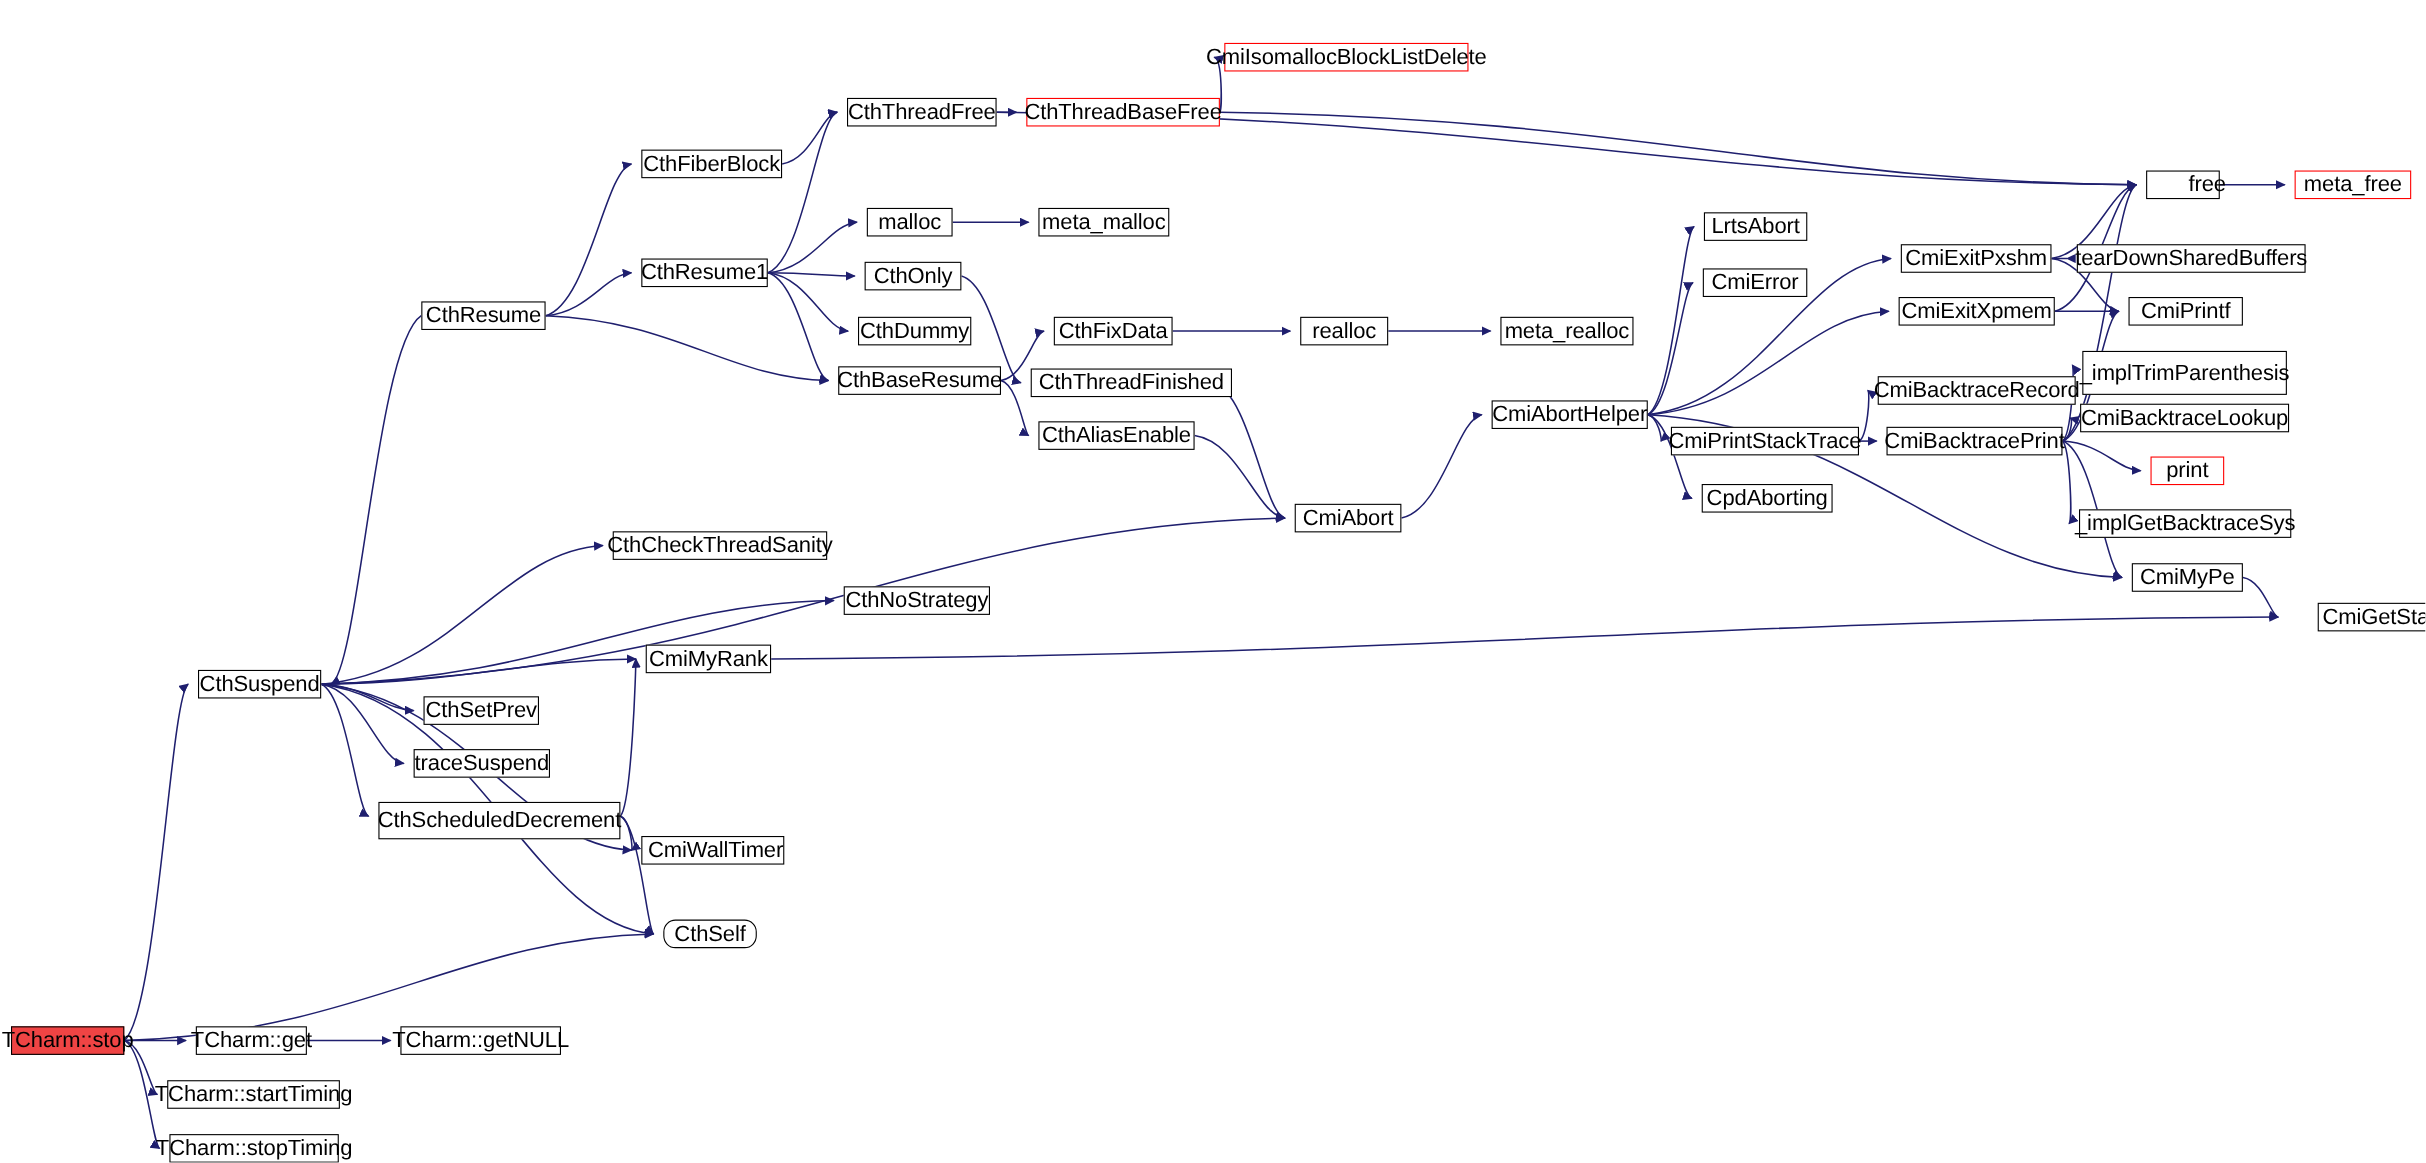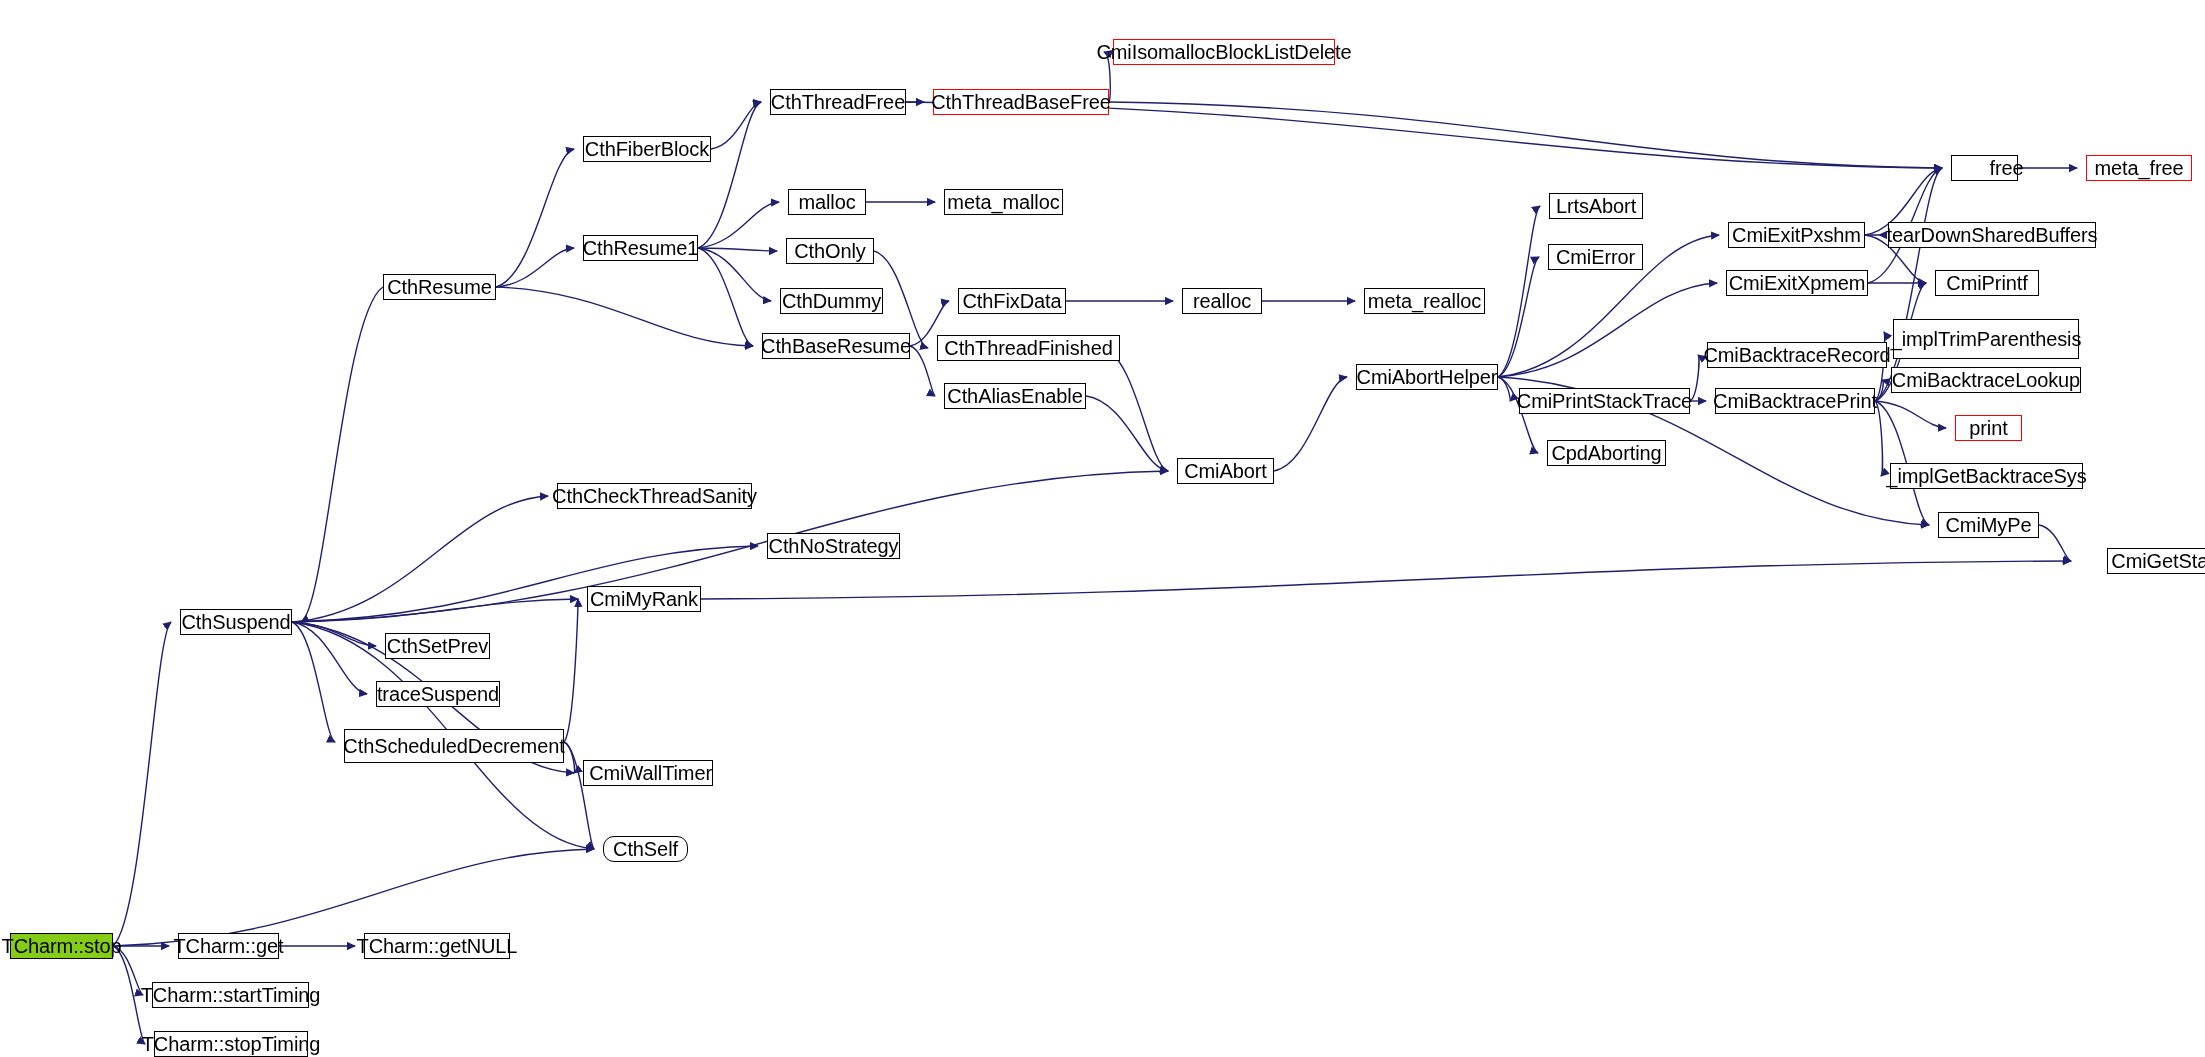--- a/index.html
+++ b/index.html
@@ -14,21 +14,21 @@
     color:#000000;
     font-size:20px;
     line-height:1;
     display:flex;
     align-items:center;
     justify-content:center;
     white-space:nowrap;
     letter-spacing:-0.1px;
   }
   .node.red{border-color:#ff0000;}
-  .node.root{background:#84cc16;border-color:#000000;}
+  .node.root{background:#ef4444;border-color:#000000;}
 </style>
 </head>
 <body>
 
 <div id="canvas">
   <svg id="edges" xmlns="http://www.w3.org/2000/svg">
     <defs>
       <marker id="arrow" markerWidth="9" markerHeight="9" refX="8" refY="4.2" orient="auto" markerUnits="userSpaceOnUse">
         <path d="M0,0 L9,4.2 L0,8.4 Z" fill="#1f1f6e"></path>
       </marker>

